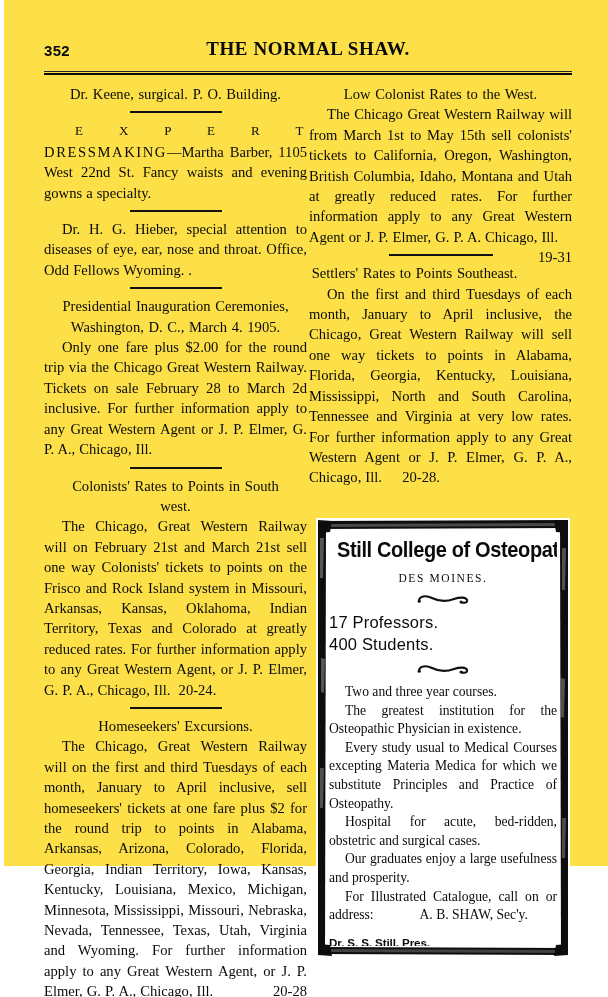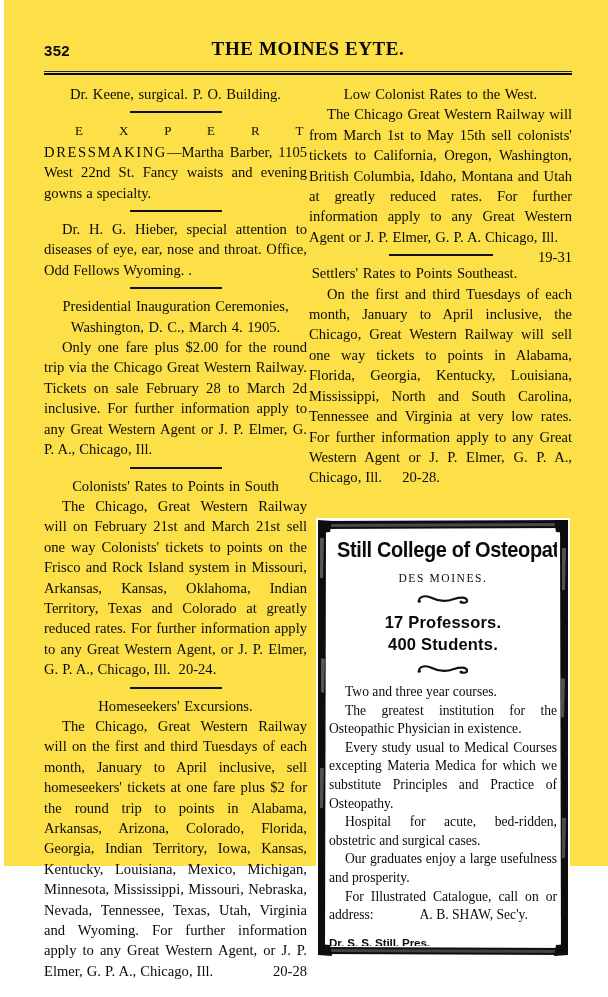--- a/index.html
+++ b/index.html
@@ -177,23 +177,22 @@
   .ornament {
     text-align: center;
     font-size: 15px;
     line-height: 14px;
     margin: 9px 0 6px 0;
     color: #111;
     letter-spacing: -2px;
   }
   .ad-stat {
     margin: 3px 0 0 0;
-    text-align: center;
     font-family: "Liberation Sans", sans-serif;
-    font-weight: bold;
+    font-weight: normal;
     font-size: 16.5px;
     letter-spacing: 0.2px;
   }
   .ad-body {
     margin: 0;
     font-size: 13.6px;
     line-height: 18.6px;
     text-align: justify;
     text-indent: 16px;
     text-align-last: left;
@@ -210,21 +209,21 @@
 
   .addr-gap { display: inline-block; width: 46px; }
 </style>
 </head>
 <body>
 
 <div class="page">
 
   <div class="running-head">
     <div class="folio">352</div>
-    <div class="head-title">THE MOINES EYTE.</div>
+    <div class="head-title">THE NORMAL SHAW.</div>
   </div>
   <div class="head-rule">
     <div class="r-thin"></div>
     <div class="r-thick"></div>
   </div>
 
   <div class="col col-left">
 
     <p class="head-sec">Dr. Keene, surgical.   P. O. Building.</p>
 
@@ -239,20 +238,21 @@
     <div class="divider"></div>
 
     <p class="head-sec">Presidential Inauguration Ceremonies,</p>
     <p class="head-sec">Washington, D. C.,  March 4. 1905.</p>
 
     <p class="para">Only one fare plus $2.00 for the round trip via the Chicago Great Western Railway.  Tickets on sale February 28 to March 2d inclusive. For further information apply to any Great Western Agent or J. P. Elmer, G. P. A., Chicago, Ill.</p>
 
     <div class="divider"></div>
 
     <p class="head-sec">Colonists' Rates to Points in South</p>
+    <p class="head-sec">west.</p>
 
     <p class="para"><span>The Chicago, Great Western Railway will on February 21st and March 21st sell one way Colonists' tickets to points on the Frisco and Rock Island system in Missouri, Arkansas, Kansas, Oklahoma, Indian Territory, Texas and Colorado at greatly reduced rates.  For further information apply to any Great Western Agent, or J. P. Elmer, G. P. A., Chicago, Ill.</span> &nbsp;<span>20-24.</span></p>
 
     <div class="divider"></div>
 
     <p class="head-sec">Homeseekers' Excursions.</p>
 
     <p class="para"><span>The Chicago, Great Western Railway will on the first and third Tuesdays of each month, January to April inclusive, sell homeseekers' tickets at one fare plus $2 for the round trip to points in Alabama, Arkansas, Arizona, Colorado, Florida, Georgia, Indian Territory, Iowa, Kansas, Kentucky, Louisiana, Mexico, Michigan, Minnesota, Mississippi, Missouri, Nebraska, Nevada, Tennessee, Texas, Utah, Virginia and Wyoming.  For further information apply to any Great Western Agent, or J. P. Elmer, G. P. A., Chicago, Ill.</span><span class="code-right">20-28</span></p>
 
   </div>

